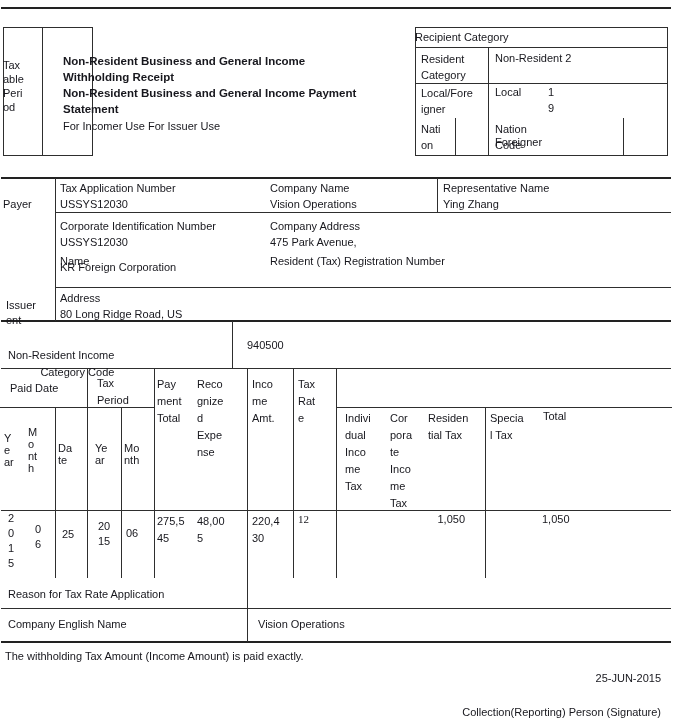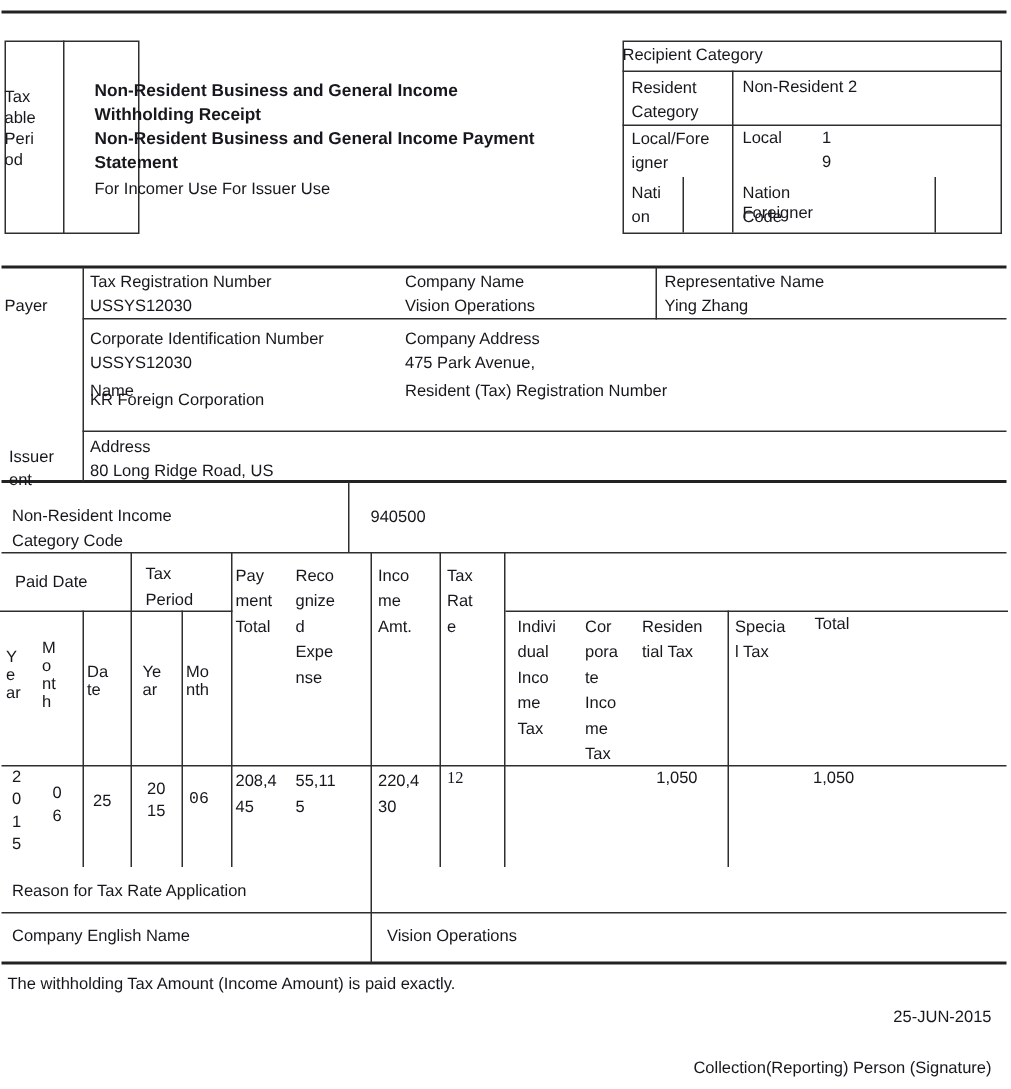--- a/index.html
+++ b/index.html
@@ -71,41 +71,41 @@
 on</div>
   <div class="t lh16" style="left:495px;top:121px;">Nation
 Code</div>
 
   <div class="vl" style="left:55px;top:178px;height:143px;"></div>
   <div class="vl" style="left:437px;top:178px;height:35px;"></div>
   <div class="t c" style="left:3px;top:198px;width:50px;">Payer</div>
   <div class="t c lh15" style="left:6px;top:298px;width:46px;">Issuer
 ent</div>
 
-  <div class="t" style="left:60px;top:182px;">Tax Registration Number</div>
+  <div class="t" style="left:60px;top:182px;">Tax Application Number</div>
   <div class="t" style="left:60px;top:198px;">USSYS12030</div>
   <div class="t" style="left:270px;top:182px;">Company Name</div>
   <div class="t" style="left:270px;top:198px;">Vision Operations</div>
   <div class="t" style="left:443px;top:182px;">Representative Name</div>
   <div class="t" style="left:443px;top:198px;">Ying Zhang</div>
 
   <div class="t" style="left:60px;top:220px;">Corporate Identification Number</div>
   <div class="t" style="left:60px;top:236px;">USSYS12030</div>
   <div class="t" style="left:270px;top:220px;">Company Address</div>
   <div class="t" style="left:270px;top:236px;">475 Park Avenue,</div>
 
   <div class="t" style="left:60px;top:255px;">Name</div>
   <div class="t" style="left:60px;top:261px;">KR Foreign Corporation</div>
   <div class="t" style="left:270px;top:255px;">Resident (Tax) Registration Number</div>
 
   <div class="t" style="left:60px;top:292px;">Address</div>
   <div class="t" style="left:60px;top:308px;">80 Long Ridge Road, US</div>
 
   <div class="vl" style="left:232px;top:321px;height:47px;"></div>
-  <div class="t lh17" style="left:8px;top:336px;">Non-Resident Income
+  <div class="t lh17" style="left:8px;top:347px;text-align:right;">Non-Resident Income
 Category Code</div>
   <div class="t" style="left:247px;top:339px;">940500</div>
 
   <div class="vl" style="left:87px;top:368px;height:210px;"></div>
   <div class="vl" style="left:154px;top:368px;height:210px;"></div>
   <div class="vl" style="left:247px;top:368px;height:274px;"></div>
   <div class="vl" style="left:293px;top:368px;height:210px;"></div>
   <div class="vl" style="left:336px;top:368px;height:210px;"></div>
   <div class="vl" style="left:55px;top:407px;height:171px;"></div>
   <div class="vl" style="left:121px;top:407px;height:171px;"></div>
@@ -161,24 +161,24 @@
 
   <div class="t lh15" style="left:8px;top:511px;">2
 0
 1
 5</div>
   <div class="t lh15" style="left:35px;top:522px;">0
 6</div>
   <div class="t" style="left:62px;top:528px;">25</div>
   <div class="t lh15" style="left:98px;top:519px;">20
 15</div>
-  <div class="t" style="left:126px;top:527px;font-family:Liberation Mono, monospace;">06</div>
-  <div class="t lh17" style="left:157px;top:513px;">208,4
+  <div class="t" style="left:126px;top:527px;">06</div>
+  <div class="t lh17" style="left:157px;top:513px;">275,5
 45</div>
-  <div class="t lh17" style="left:197px;top:513px;">55,11
+  <div class="t lh17" style="left:197px;top:513px;">48,00
 5</div>
   <div class="t lh17" style="left:252px;top:513px;">220,4
 30</div>
   <div class="t" style="left:298px;top:513px;font-family:Liberation Serif, serif;">12</div>
   <div class="t r" style="left:410px;top:513px;width:55px;">1,050</div>
   <div class="t" style="left:542px;top:513px;">1,050</div>
 
   <div class="t" style="left:8px;top:588px;">Reason for Tax Rate Application</div>
   <div class="t" style="left:8px;top:618px;">Company English Name</div>
   <div class="t" style="left:258px;top:618px;">Vision Operations</div>

